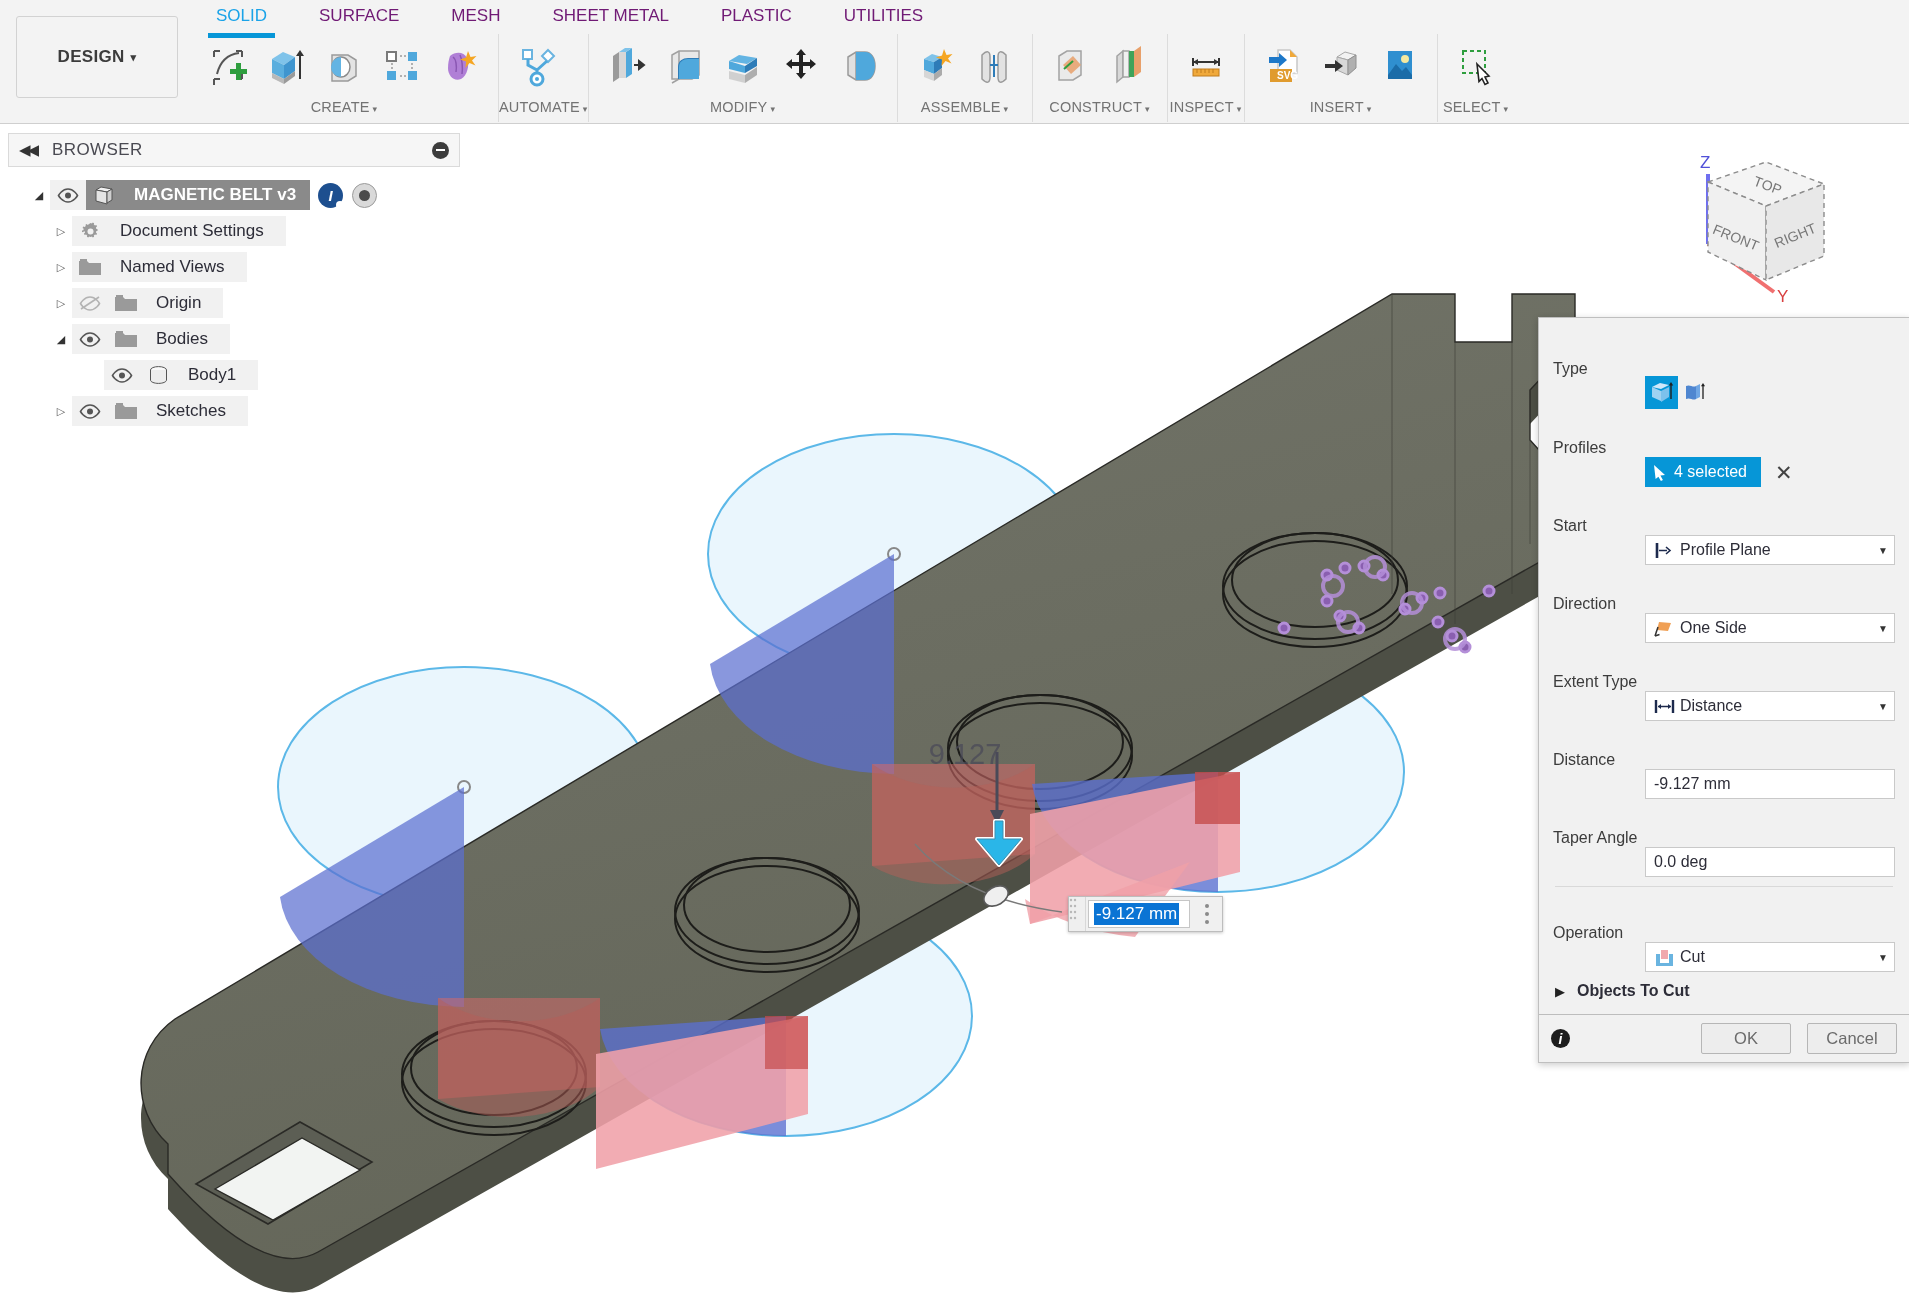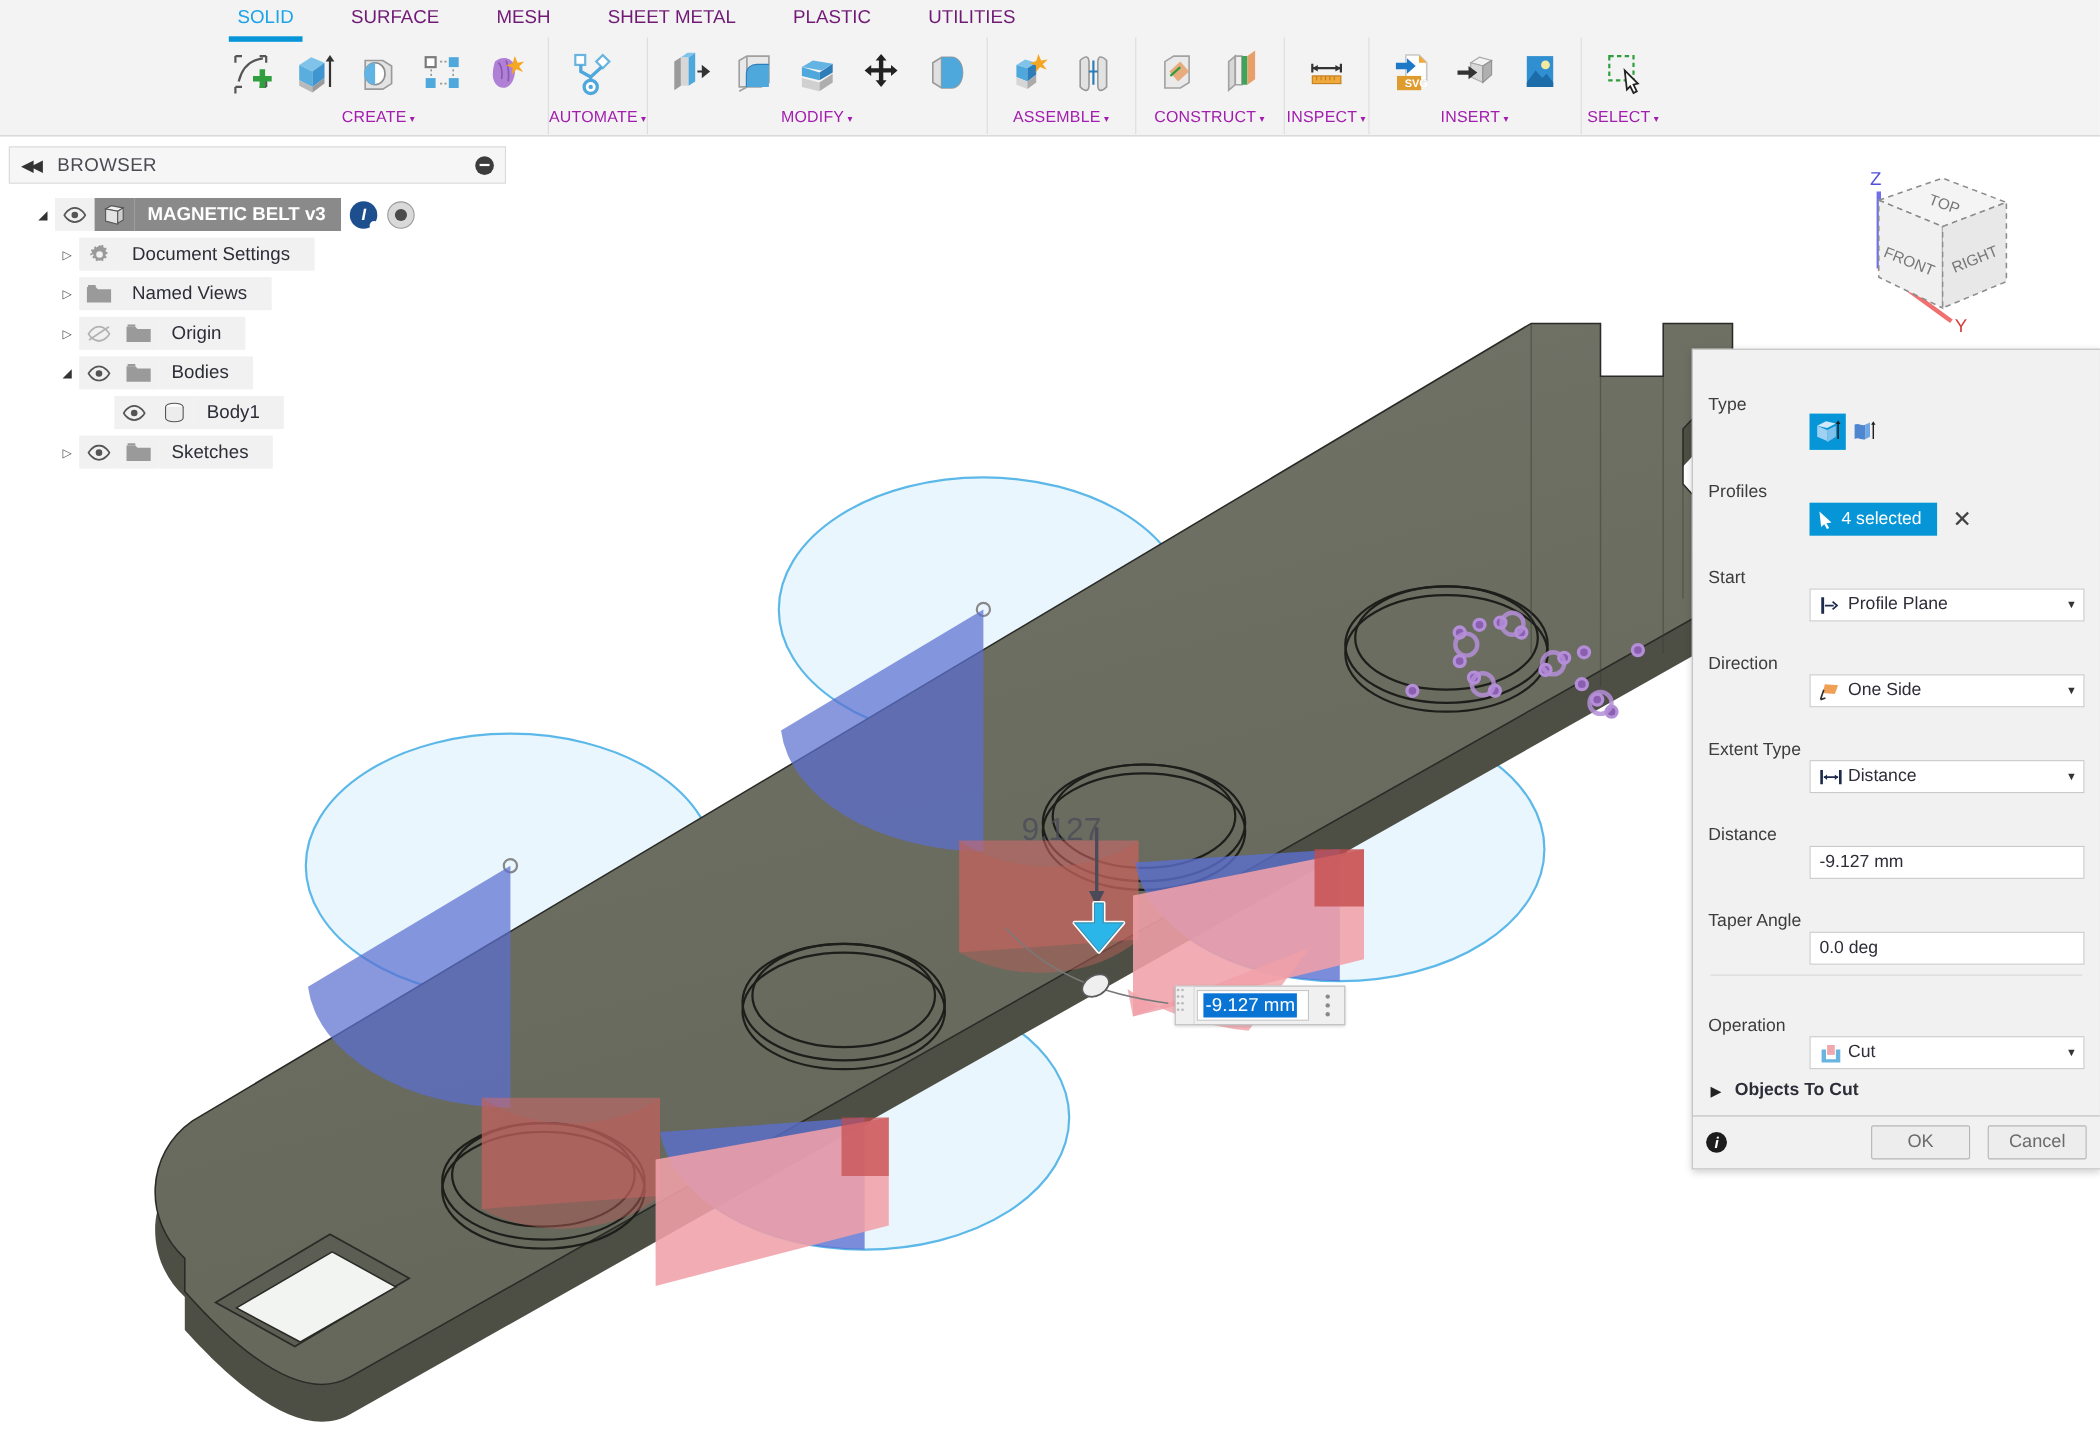--- a/index.html
+++ b/index.html
@@ -40,21 +40,21 @@
   }
 
   #panels {
     position: absolute; left: 190px; top: 34px; height: 88px;
     display: flex; align-items: flex-start;
   }
   .panel { position: relative; display: flex; flex-direction: column; height: 88px; }
   .panel + .panel { border-left: 1px solid #dcdcdc; }
   .panel-icons { display: flex; align-items: center; gap: 6px; padding: 0 12px; height: 62px; }
   .panel-title {
-    text-align: center; font-size: 14.5px; color: #a21caf;
+    text-align: center; font-size: 14.5px; color: #737373;
     height: 26px; line-height: 22px; letter-spacing: .2px; cursor: pointer;
   }
   .panel-title .car { font-size: 9px; margin-left: 3px; }
   .ic { width: 52px; height: 56px; display: flex; align-items: center; justify-content: center; cursor: pointer; }
   .ic svg { display: block; }
 
   
   #browser {
     position: absolute; left: 8px; top: 133px; width: 452px;
   }
@@ -178,20 +178,24 @@
   #ok-btn { margin-left: auto; }
   #cancel-btn { margin-left: 16px; }
 </style>
 </head>
 <body>
 
 <div id="app">
 
   <div id="ribbon">
 
+    <div id="design-btn">
+      <span>DESIGN</span>
+      <span class="car">▾</span>
+    </div>
 
     <div id="tabstrip">
       <div class="ribtab active"><span>SOLID</span></div>
       <div class="ribtab"><span>SURFACE</span></div>
       <div class="ribtab"><span>MESH</span></div>
       <div class="ribtab"><span>SHEET METAL</span></div>
       <div class="ribtab"><span>PLASTIC</span></div>
       <div class="ribtab"><span>UTILITIES</span></div>
     </div>
 

